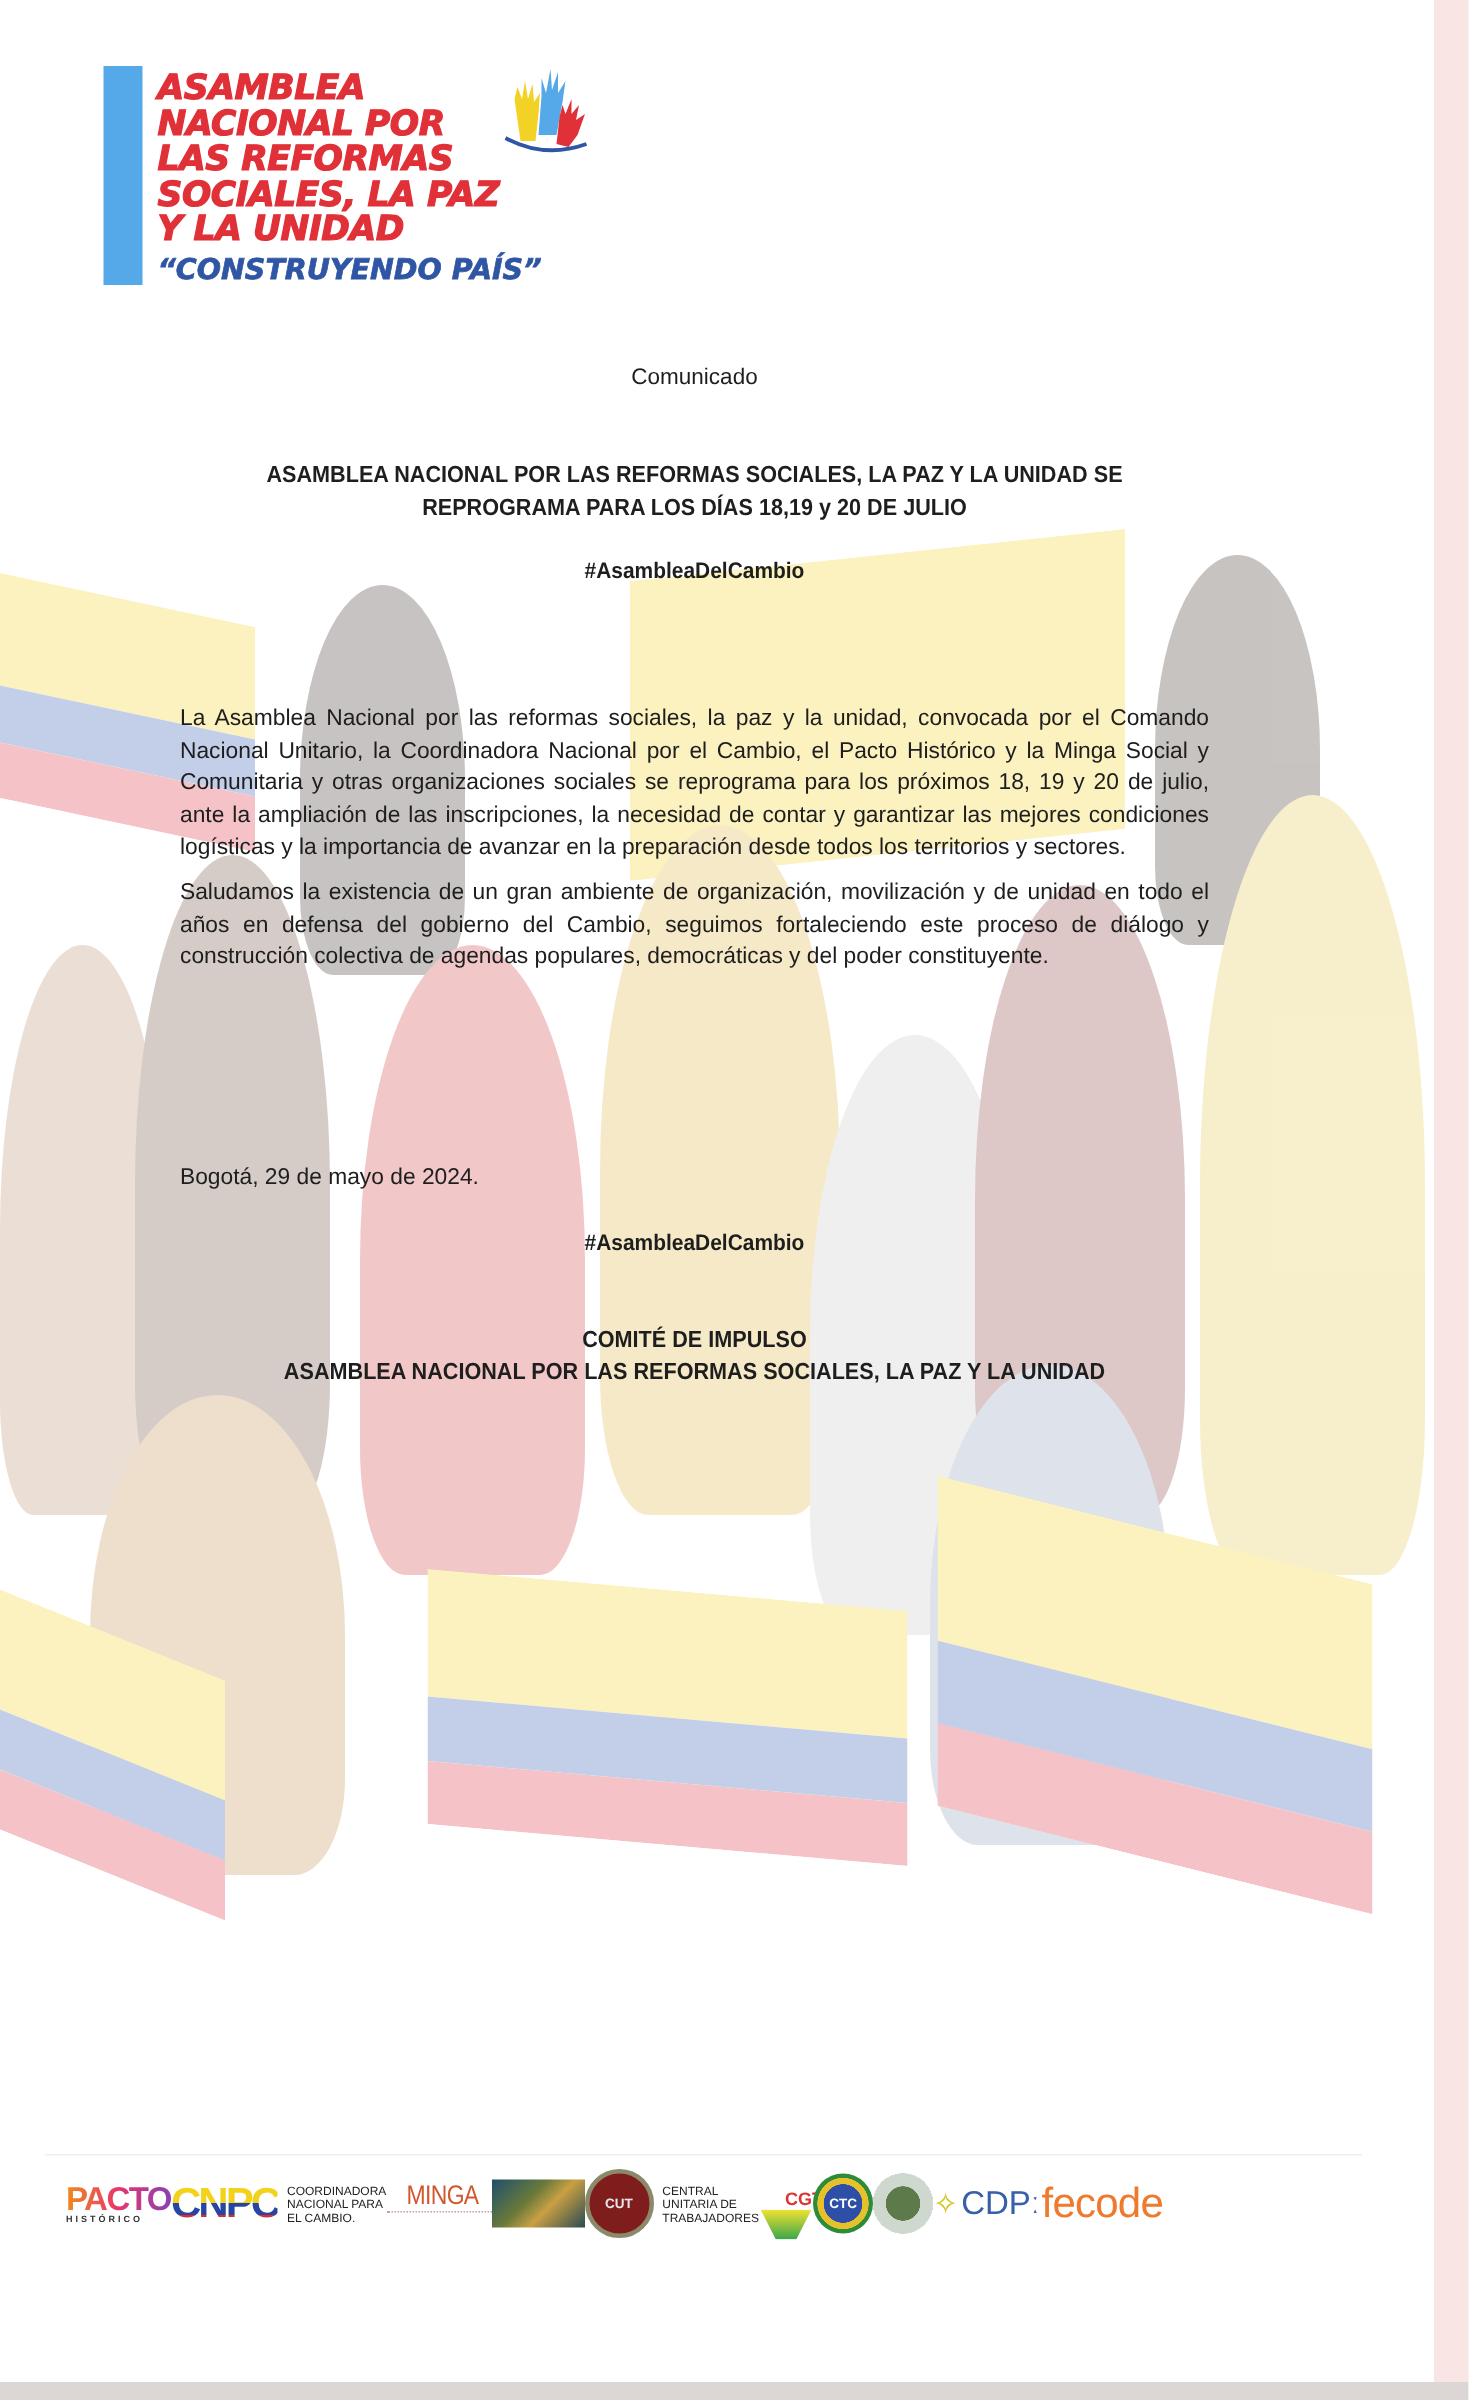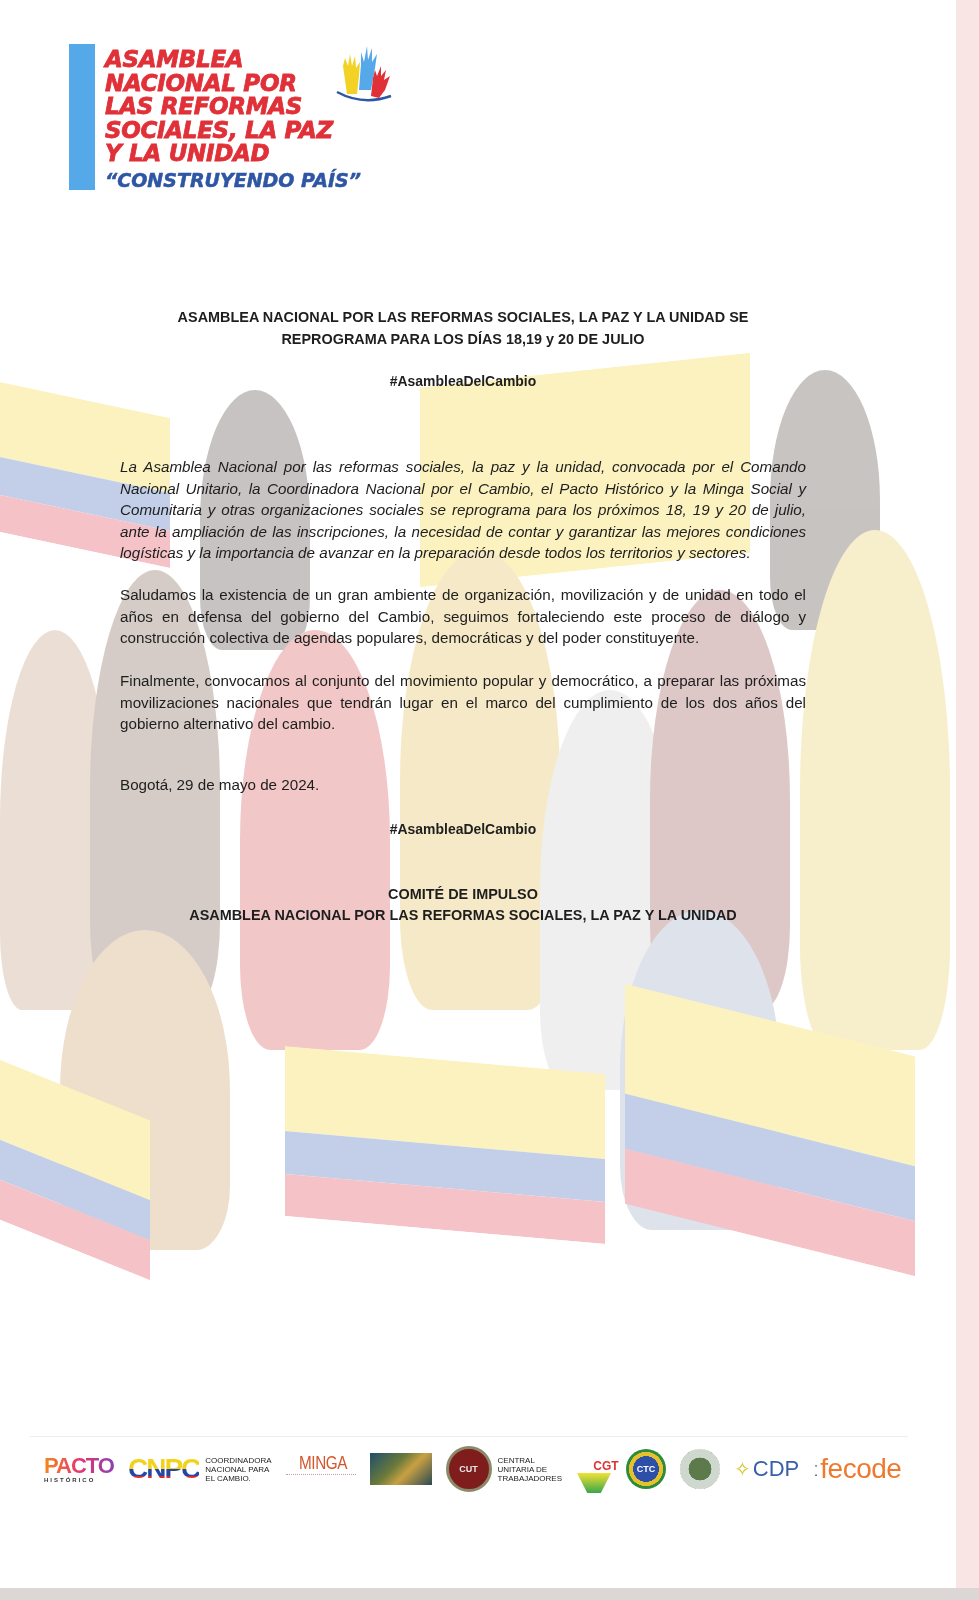--- a/index.html
+++ b/index.html
@@ -56,30 +56,30 @@
   .headline { top: 306px; font-size: 15.5px; font-weight: bold; line-height: 22px; transform: scaleX(0.93); }
   .hashtag { font-size: 15px; font-weight: bold; transform: scaleX(0.93); }
   .hashtag.one { top: 372px; }
   .hashtag.two { top: 820px; }
   .body {
     position: absolute; left: 120px; width: 686px;
     font-size: 15.2px; line-height: 21.5px; color: #1e1e1e;
     text-align: justify; text-align-last: left;
   }
   .body p { margin: 0; }
-  .p1 { top: 456px; font-style: italic; }
+  .p1 { top: 468px; }
   .p2 { top: 584px; }
   .p3 { top: 670px; }
   .date { position: absolute; left: 120px; top: 776px; font-size: 15.2px; color: #1e1e1e; }
   .signature { top: 883px; font-size: 15.5px; font-weight: bold; line-height: 21px; transform: scaleX(0.93); }
 
   
   .logos {
     position: absolute; left: 30px; top: 1436px; width: 864px; height: 64px;
-    display: flex; align-items: center; gap: 14px; padding-left: 14px;
+    display: flex; align-items: center; gap: 0; padding-left: 14px;
     background: #ffffff;
     border-top: 1px solid #eeeeee;
   }
   .lg { display: flex; align-items: center; font-weight: 900; white-space: nowrap; }
   .pacto { flex-direction: column; align-items: flex-start; }
   .pacto .w { font-size: 22px; letter-spacing: -1px; line-height: 22px;
     background: linear-gradient(90deg, #f28a1c, #e8356c, #8a3fb5);
     -webkit-background-clip: text; color: transparent; }
   .pacto .s { font-size: 6px; letter-spacing: 2px; color: #333; }
   .cnpc .w { font-size: 28px; letter-spacing: -2px; line-height: 30px;
@@ -159,36 +159,34 @@
     </div>
     <div class="slogan">“CONSTRUYENDO PAÍS”</div>
     <svg class="hands" viewBox="0 0 62 62">
       <path d="M4 48 Q30 62 58 52" stroke="#2f56a4" stroke-width="2.5" fill="none"></path>
       <path d="M14 50 L10 22 L12 14 L15 22 L17 10 L19 22 L22 12 L23 24 L27 18 L26 32 L24 50 Z" fill="#f2d224"></path>
       <path d="M26 46 L28 20 L28 8 L31 18 L34 2 L35 16 L39 4 L39 18 L44 10 L42 24 L38 46 Z" fill="#56a9e8"></path>
       <path d="M38 52 L40 34 L42 26 L44 32 L48 22 L48 32 L53 26 L51 36 L57 32 L52 46 L46 54 Z" fill="#e03038"></path>
     </svg>
   </div>
 
+  <div class="center kicker">Comunicado</div>
 
   <div class="center headline">
     <div>ASAMBLEA NACIONAL POR LAS REFORMAS SOCIALES, LA PAZ Y LA UNIDAD SE</div>
     <div>REPROGRAMA PARA LOS DÍAS 18,19 y 20 DE JULIO</div>
   </div>
 
   <div class="center hashtag one">#AsambleaDelCambio</div>
 
   <div class="body p1">
     <p>La Asamblea Nacional por las reformas sociales, la paz y la unidad, convocada por el Comando Nacional Unitario, la Coordinadora Nacional por el Cambio, el Pacto Histórico y la Minga Social y Comunitaria y otras organizaciones sociales se reprograma para los próximos 18, 19 y 20 de julio, ante la ampliación de las inscripciones, la necesidad de contar y garantizar las mejores condiciones logísticas y la importancia de avanzar en la preparación desde todos los territorios y sectores.</p>
   </div>
   <div class="body p2">
     <p>Saludamos la existencia de un gran ambiente de organización, movilización y de unidad en todo el años en defensa del gobierno del Cambio, seguimos fortaleciendo este proceso de diálogo y construcción colectiva de agendas populares, democráticas y del poder constituyente.</p>
-  </div>
-  <div class="body p3">
-    <p>Finalmente, convocamos al conjunto del movimiento popular y democrático, a preparar las próximas movilizaciones nacionales que tendrán lugar en el marco del cumplimiento de los dos años del gobierno alternativo del cambio.</p>
   </div>
 
   <div class="date">Bogotá, 29 de mayo de 2024.</div>
 
   <div class="center hashtag two">#AsambleaDelCambio</div>
 
   <div class="center signature">
     <div>COMITÉ DE IMPULSO</div>
     <div>ASAMBLEA NACIONAL POR LAS REFORMAS SOCIALES, LA PAZ Y LA UNIDAD</div>
   </div>

